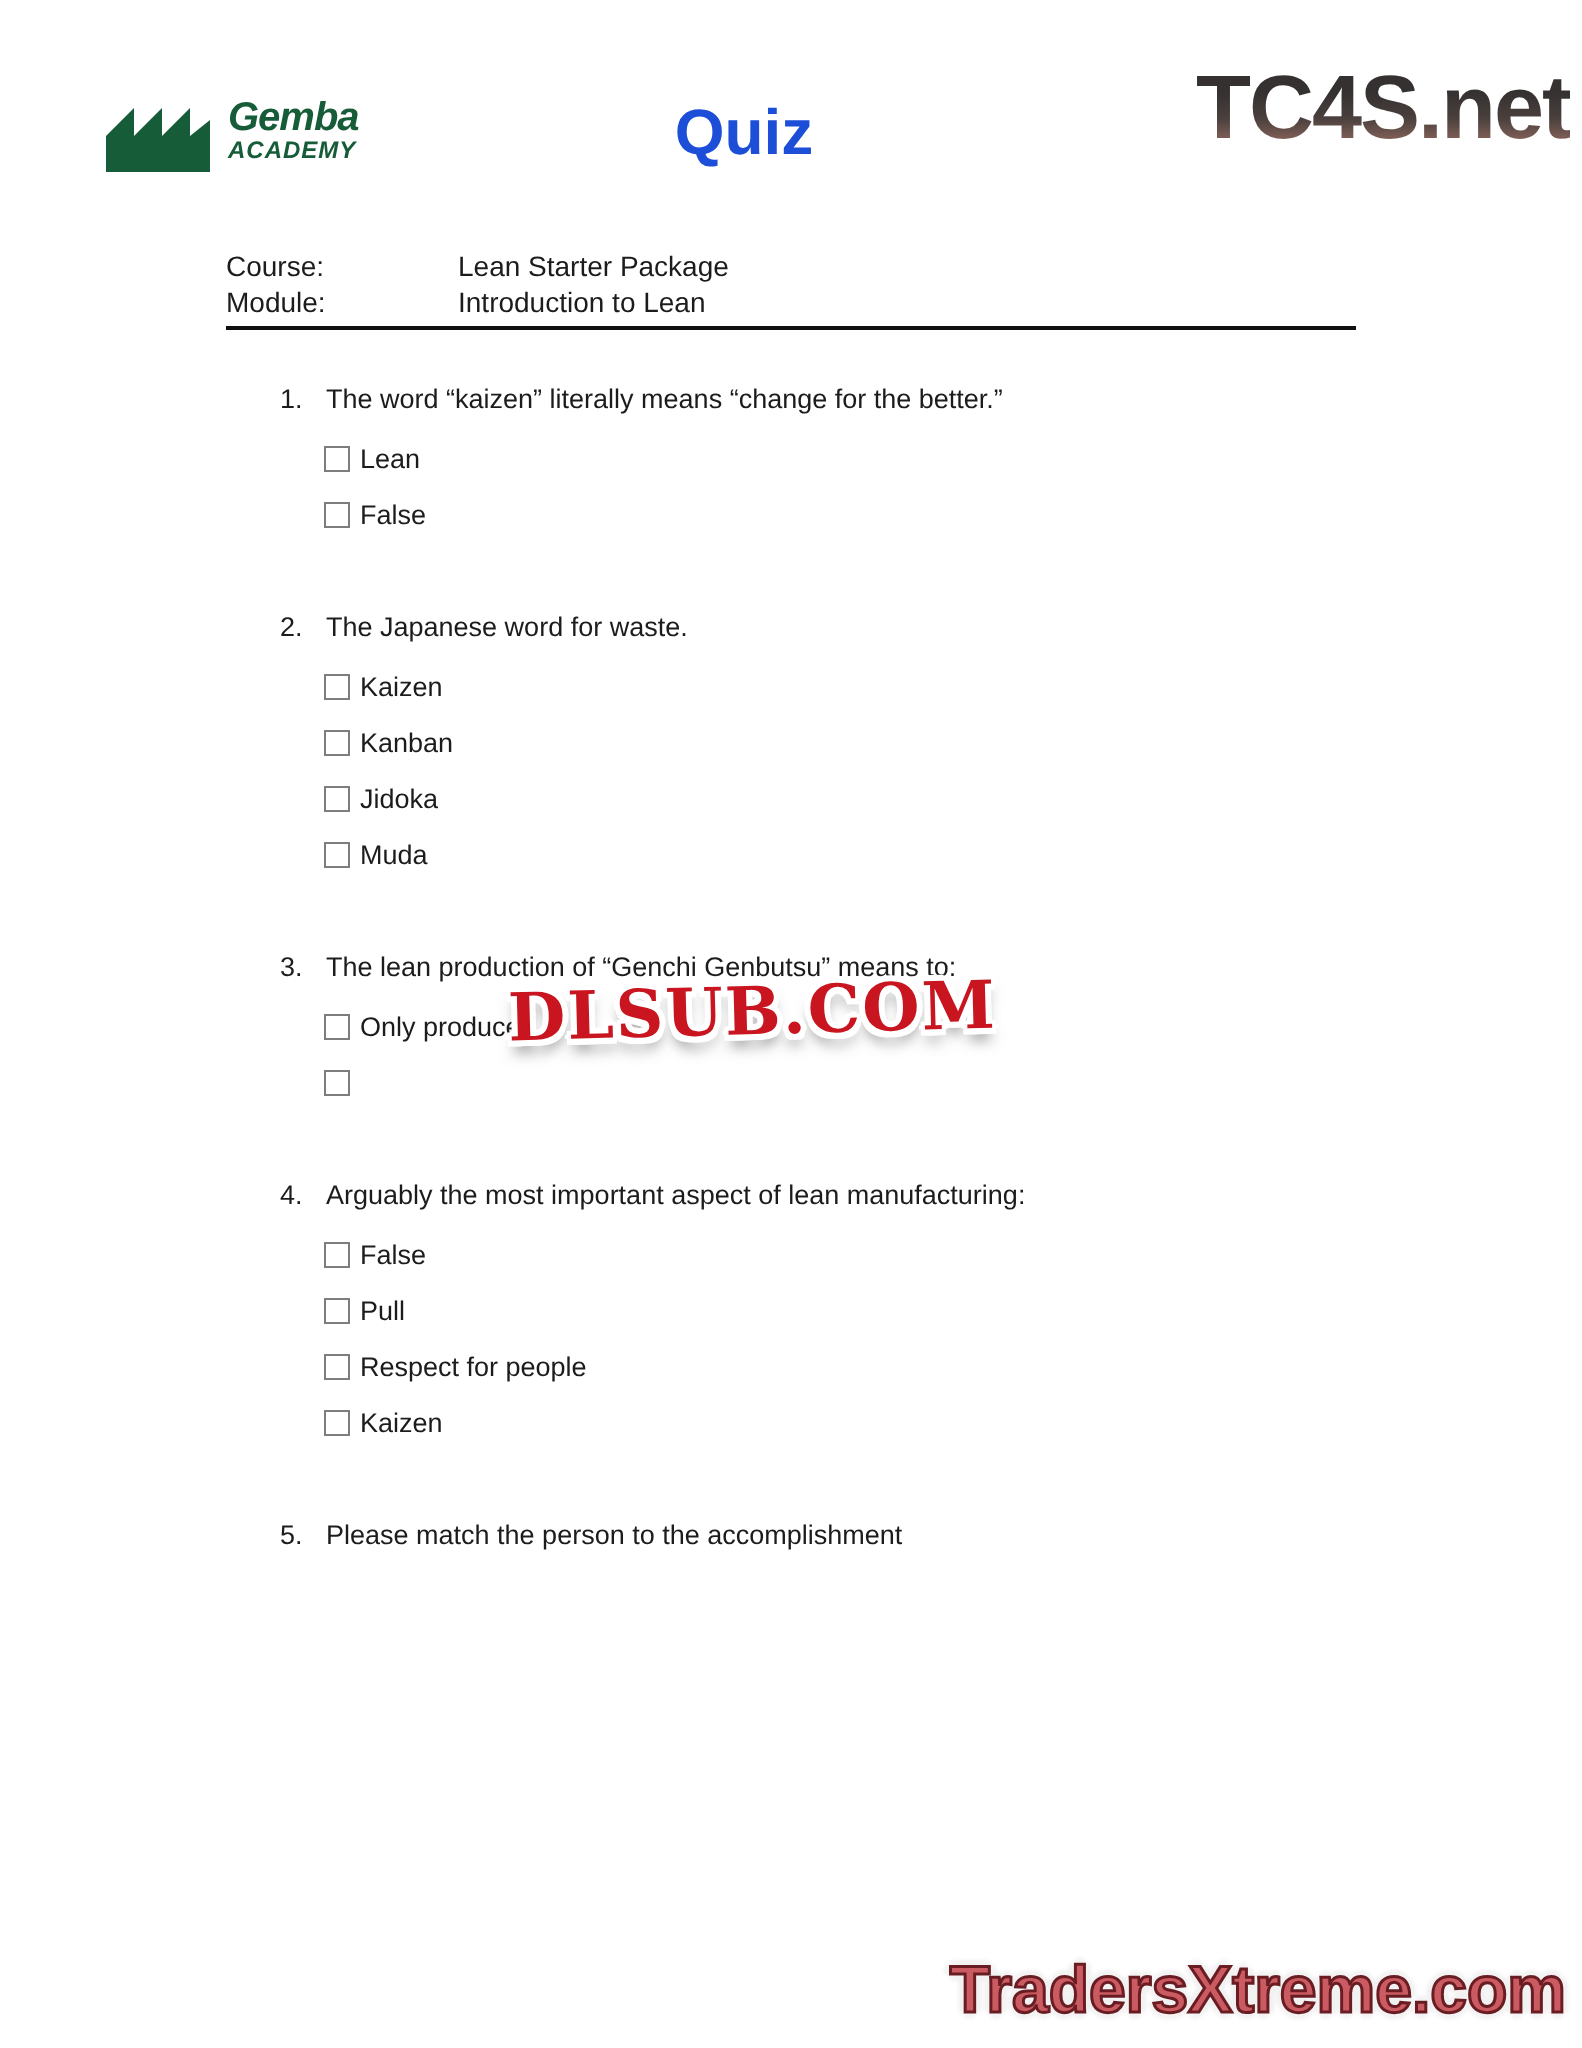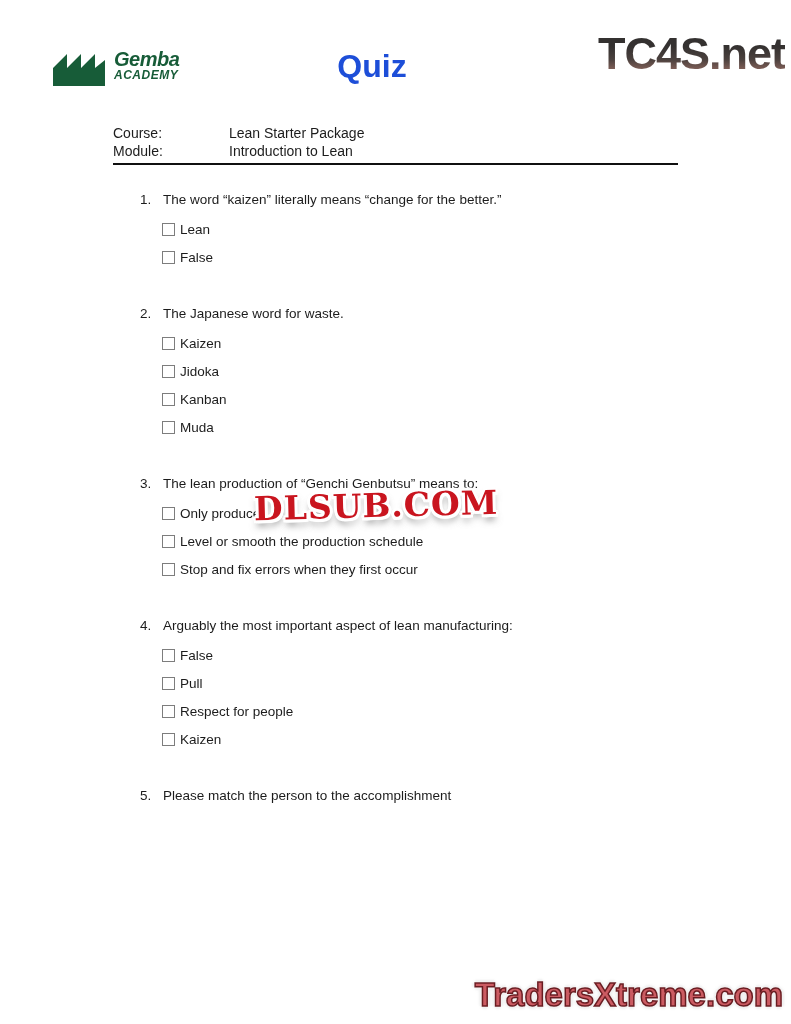--- a/index.html
+++ b/index.html
@@ -208,49 +208,44 @@
           <span class="q-num">2.</span>
           <span>The Japanese word for waste.</span>
         </div>
         <div class="options">
           <div class="option">
             <span class="checkbox"></span>
             <span>Kaizen</span>
           </div>
           <div class="option">
             <span class="checkbox"></span>
+            <span>Kanban</span>
+          </div>
+          <div class="option">
+            <span class="checkbox"></span>
             <span>Jidoka</span>
-          </div>
-          <div class="option">
-            <span class="checkbox"></span>
-            <span>Kanban</span>
           </div>
           <div class="option">
             <span class="checkbox"></span>
             <span>Muda</span>
           </div>
         </div>
       </div>
       <div class="question">
         <div class="q-head">
           <span class="q-num">3.</span>
           <span>The lean production of “Genchi Genbutsu” means to:</span>
         </div>
         <div class="options">
           <div class="option">
             <span class="checkbox"></span>
             <span>Only produce</span>
           </div>
           <div class="option">
             <span class="checkbox"></span>
-            <span>Level or smooth the production schedule</span>
-          </div>
-          <div class="option">
-            <span class="checkbox"></span>
-            <span>Stop and fix errors when they first occur</span>
           </div>
         </div>
       </div>
       <div class="question">
         <div class="q-head">
           <span class="q-num">4.</span>
           <span>Arguably the most important aspect of lean manufacturing:</span>
         </div>
         <div class="options">
           <div class="option">

